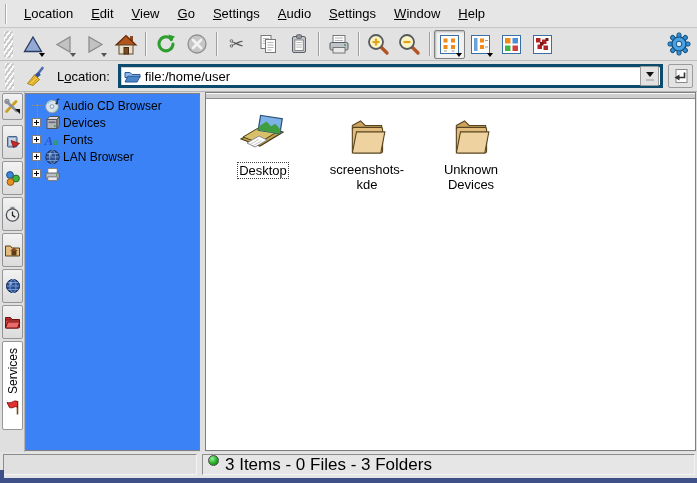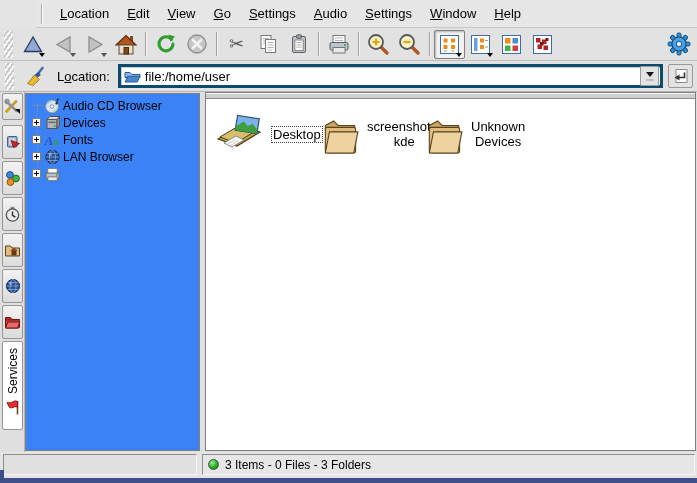--- a/index.html
+++ b/index.html
@@ -1,21 +1,21 @@
 <!DOCTYPE html>
 <html><head>
 <meta charset="utf-8">
 <style>
   * { box-sizing: border-box; margin: 0; padding: 0; }
   html,body { width:697px; height:483px; overflow:hidden; }
   body { font-family:"Liberation Sans", sans-serif; background:#e4e4e4; color:#000; }
   .window { width:697px; height:483px; display:flex; flex-direction:column; background:#e4e4e4; }
 
   
-  .menubar { height:28px; flex:none; display:flex; align-items:center; background:#e6e6e6; border-bottom:1px solid #c6c6c6; padding-left:3px;margin-left:36px; }
+  .menubar { height:28px; flex:none; display:flex; align-items:center; background:#e6e6e6; border-bottom:1px solid #c6c6c6; padding-left:3px; }
   .mb-handle { width:3px; height:20px; border-left:2px groove #fff; margin:0 7px 0 2px; }
   .menu-item { display:inline-block; padding:3px 9px; font-size:13px; cursor:default; }
   .menu-item::first-letter { text-decoration:underline; }
 
   
   .toolbar { height:33px; flex:none; display:flex; align-items:center; background:#e2e2e2; border-bottom:1px solid #bfbfbf; padding:0 3px; }
   .tb-handle { width:9px; height:27px; flex:none; margin:0 4px 0 1px;
     background:repeating-linear-gradient(125deg,#f9f9f9 0 2px,#c9c9c9 2px 4px); border-radius:2px; }
   .tb-btn { width:31px; height:29px; flex:none; display:flex; align-items:center; justify-content:center; position:relative; border:1px solid transparent; border-radius:2px; }
   .tb-btn.pressed { border:1px solid #808080; background:#f2f2f2; box-shadow:inset 1px 1px 2px rgba(0,0,0,.25); }
@@ -51,29 +51,29 @@
   .expander::before { content:""; position:absolute; left:1px; right:1px; top:3px; height:1px; background:#000; }
   .expander::after  { content:""; position:absolute; top:1px; bottom:1px; left:3px; width:1px; background:#000; }
   .ticon { width:17px; height:16px; flex:none; margin-right:2px; }
   .tlabel { padding-right:3px; }
 
   .splitter { width:5px; flex:none; background:#e0e0e0; }
 
   .mainview { flex:1; min-width:0; display:flex; flex-direction:column; margin:0 1px 1px 0; border:1px solid #7f7f7f; background:#fff; }
   .viewbar { height:6px; flex:none; background:#cfcfcf; border-top:1px solid #f7f7f7; border-bottom:1px solid #8d8d8d; }
   .iconarea { flex:1; display:flex; align-items:flex-start; padding:8px 0 0 8px; gap:6px; }
-  .fitem { width:98px; flex:none; display:flex; align-items:center; gap:5px; padding-top:4px; }
+  .fitem { width:98px; flex:none; display:flex; flex-direction:column; align-items:center; gap:5px; padding-top:4px; }
   .ficon { height:46px; display:flex; align-items:flex-end; justify-content:center; }
   .flabel { font-size:13px; line-height:15px; text-align:center; }
   .flabel.focused { border:1px dotted #444; padding:0 1px; }
 
   
   .statusrow { height:26px; flex:none; display:flex; align-items:stretch; gap:5px; padding:2px 2px 3px 3px; background:#e4e4e4; position:relative; }
   .status-left { width:194px; flex:none; background:#e0e0e0; border:1px solid; border-color:#8d8d8d #f4f4f4 #f4f4f4 #8d8d8d; }
-  .status-main { flex:1; display:flex; align-items:center; gap:6px; padding:0 5px; font-size:12px; border:1px solid; border-color:#8d8d8d #f4f4f4 #f4f4f4 #8d8d8d; background:#e6e6e6; }
+  .status-main { flex:1; display:flex; gap:6px; padding:0 5px; font-size:17px; border:1px solid; border-color:#8d8d8d #f4f4f4 #f4f4f4 #8d8d8d; background:#e6e6e6; }
   .led { width:11px; height:11px; flex:none; border-radius:50%; border:1px solid #4c4c4c;
     background:radial-gradient(circle at 35% 30%, #9af09a, #22b022 55%, #0b7a0b); }
   .bluestrip { height:5px; flex:none; background:#3f4f87; position:relative; }
   .bluestrip::before { content:""; position:absolute; left:0; bottom:0; width:4px; height:13px; background:#3f4f87; }
 </style>
 </head>
 <body>
 
 <svg width="0" height="0" style="position:absolute">
   <defs>

